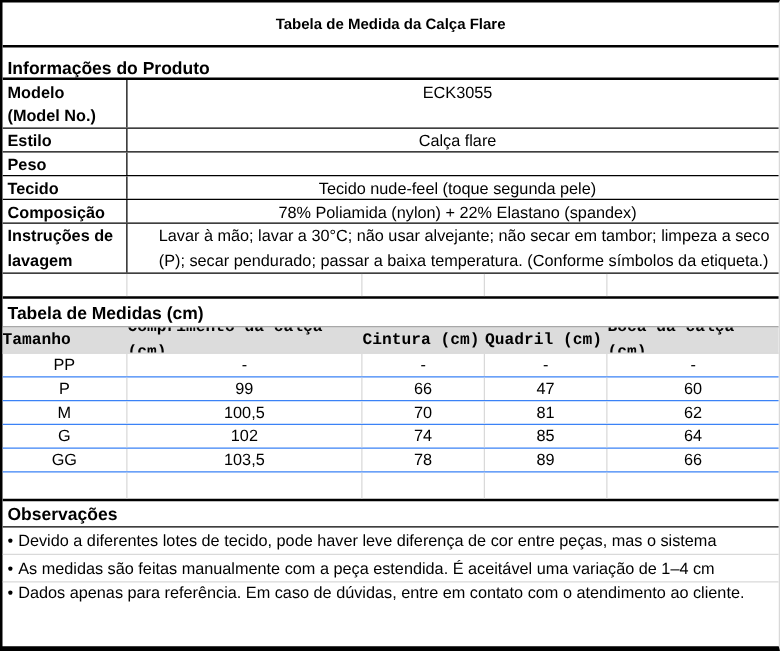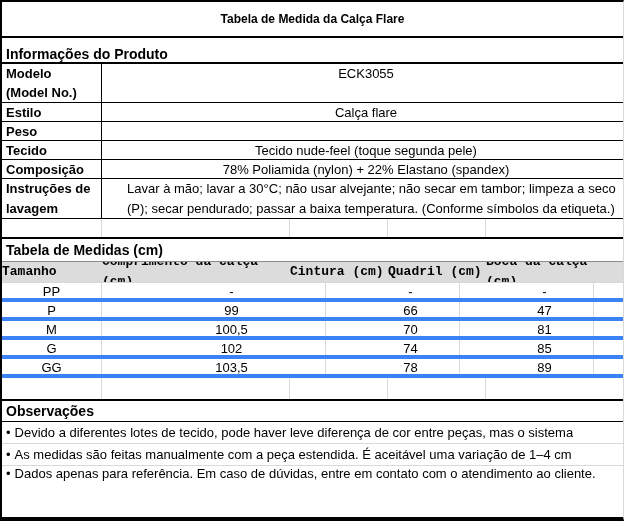--- a/index.html
+++ b/index.html
@@ -40,21 +40,21 @@
   .empty .cell:last-child{border-right:none;}
   .e1{height:20px;border-bottom:2px solid #000;}
   .e2{height:23px;border-bottom:2px solid #000;}
   .cA{width:100px;flex:0 0 100px;} .cB{width:188px;flex:0 0 188px;}
   .cC{width:98px;flex:0 0 98px;}  .cD{width:98px;flex:0 0 98px;}
   .cE{flex:1;}
 
   
   .thead{height:21px;background:#dcdcdc;border-bottom:1px solid #d9d9d9;align-items:center;}
   .thead .cell{font-weight:bold;text-align:left;line-height:20px;font-family:Liberation Mono, monospace;}
-  .trow{height:19px;border-bottom:4px solid #3b82f6;align-items:center;gap:36px;}
+  .trow{height:19px;border-bottom:1px solid #3b82f6;align-items:center;}
   .trow .cell{text-align:center;line-height:18px;border-right:1px solid #d9d9d9;height:100%;}
   .trow .cell:last-child{border-right:none;}
 
   
   .note{border-bottom:1px solid #d9d9d9;padding-left:4px;}
   .n1,.n2{height:22px;align-items:center;}
   .n3{height:32px;border-bottom:none;align-items:flex-start;}
   .note .txt{line-height:16px;}
   .n1 .txt,.n2 .txt{white-space:nowrap;text-align:right;}
   .blt{margin-right:4px;}

